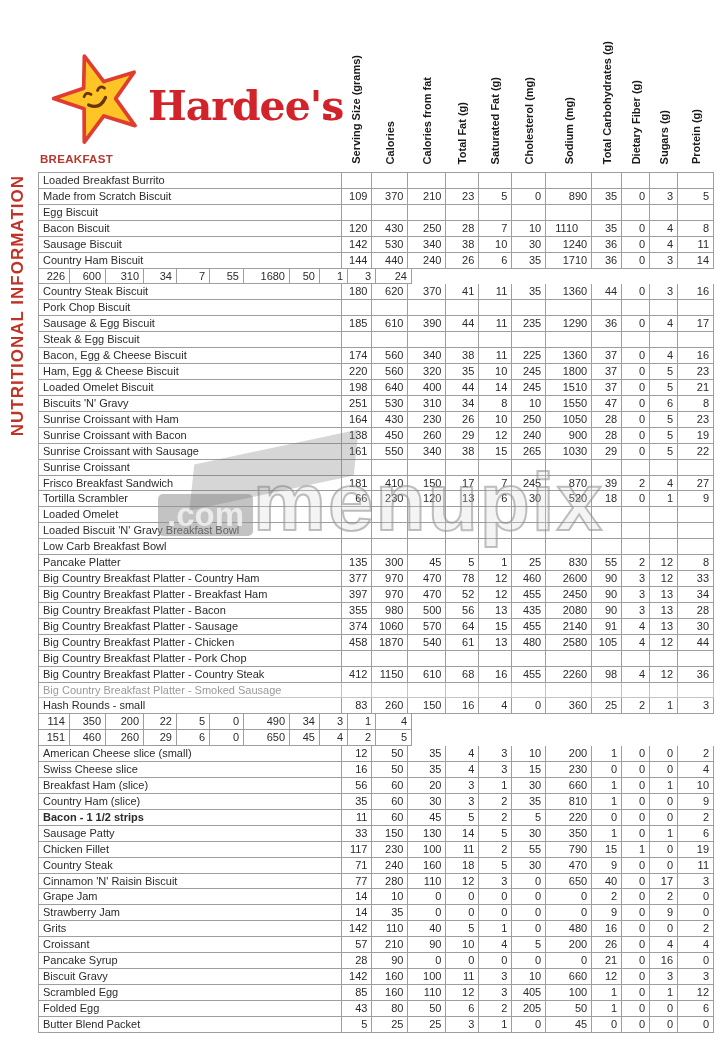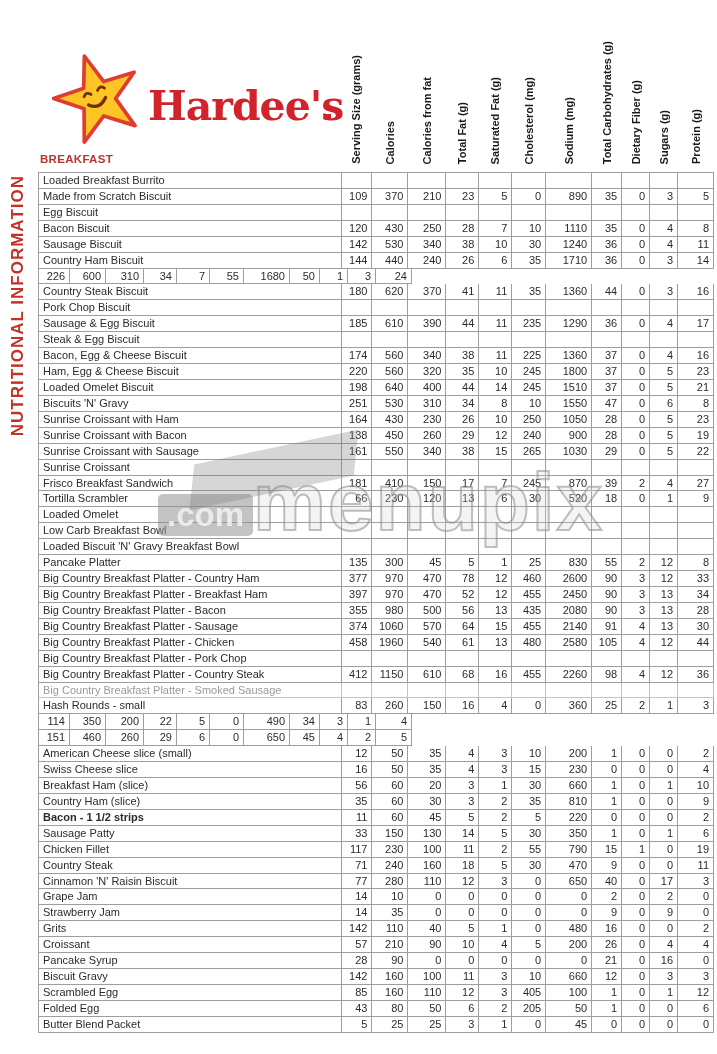--- a/index.html
+++ b/index.html
@@ -180,21 +180,21 @@
       <div class="cell num" style="width: 36px;"></div>
     </div>
     <div class="t-row">
       <div class="cell name" style="width: 303px;">Bacon Biscuit</div>
       <div class="cell num" style="width: 31px;">120</div>
       <div class="cell num" style="width: 36px;">430</div>
       <div class="cell num" style="width: 38px;">250</div>
       <div class="cell num" style="width: 33px;">28</div>
       <div class="cell num" style="width: 33px;">7</div>
       <div class="cell num" style="width: 34px;">10</div>
-      <div class="cell num" style="width: 46px;">1110</div>
+      <div class="cell num" style="width: 46px; text-align: center;">1110</div>
       <div class="cell num" style="width: 30px;">35</div>
       <div class="cell num" style="width: 28px;">0</div>
       <div class="cell num" style="width: 28px;">4</div>
       <div class="cell num" style="width: 36px;">8</div>
     </div>
     <div class="t-row">
       <div class="cell name" style="width: 303px;">Sausage Biscuit</div>
       <div class="cell num" style="width: 31px;">142</div>
       <div class="cell num" style="width: 36px;">530</div>
       <div class="cell num" style="width: 38px;">340</div>
@@ -438,35 +438,35 @@
       <div class="cell num" style="width: 33px;"></div>
       <div class="cell num" style="width: 33px;"></div>
       <div class="cell num" style="width: 34px;"></div>
       <div class="cell num" style="width: 46px;"></div>
       <div class="cell num" style="width: 30px;"></div>
       <div class="cell num" style="width: 28px;"></div>
       <div class="cell num" style="width: 28px;"></div>
       <div class="cell num" style="width: 36px;"></div>
     </div>
     <div class="t-row">
-      <div class="cell name" style="width: 303px;">Low Carb Breakfast Bowl</div>
+      <div class="cell name" style="width: 303px;">Loaded Biscuit 'N' Gravy Breakfast Bowl</div>
       <div class="cell num" style="width: 31px;"></div>
       <div class="cell num" style="width: 36px;"></div>
       <div class="cell num" style="width: 38px;"></div>
       <div class="cell num" style="width: 33px;"></div>
       <div class="cell num" style="width: 33px;"></div>
       <div class="cell num" style="width: 34px;"></div>
       <div class="cell num" style="width: 46px;"></div>
       <div class="cell num" style="width: 30px;"></div>
       <div class="cell num" style="width: 28px;"></div>
       <div class="cell num" style="width: 28px;"></div>
       <div class="cell num" style="width: 36px;"></div>
     </div>
     <div class="t-row">
-      <div class="cell name" style="width: 303px;">Loaded Biscuit 'N' Gravy Breakfast Bowl</div>
+      <div class="cell name" style="width: 303px;">Low Carb Breakfast Bowl</div>
       <div class="cell num" style="width: 31px;"></div>
       <div class="cell num" style="width: 36px;"></div>
       <div class="cell num" style="width: 38px;"></div>
       <div class="cell num" style="width: 33px;"></div>
       <div class="cell num" style="width: 33px;"></div>
       <div class="cell num" style="width: 34px;"></div>
       <div class="cell num" style="width: 46px;"></div>
       <div class="cell num" style="width: 30px;"></div>
       <div class="cell num" style="width: 28px;"></div>
       <div class="cell num" style="width: 28px;"></div>
@@ -538,21 +538,21 @@
       <div class="cell num" style="width: 34px;">455</div>
       <div class="cell num" style="width: 46px;">2140</div>
       <div class="cell num" style="width: 30px;">91</div>
       <div class="cell num" style="width: 28px;">4</div>
       <div class="cell num" style="width: 28px;">13</div>
       <div class="cell num" style="width: 36px;">30</div>
     </div>
     <div class="t-row">
       <div class="cell name" style="width: 303px;">Big Country Breakfast Platter - Chicken</div>
       <div class="cell num" style="width: 31px;">458</div>
-      <div class="cell num" style="width: 36px;">1960</div>
+      <div class="cell num" style="width: 36px;">1870</div>
       <div class="cell num" style="width: 38px;">540</div>
       <div class="cell num" style="width: 33px;">61</div>
       <div class="cell num" style="width: 33px;">13</div>
       <div class="cell num" style="width: 34px;">480</div>
       <div class="cell num" style="width: 46px;">2580</div>
       <div class="cell num" style="width: 30px;">105</div>
       <div class="cell num" style="width: 28px;">4</div>
       <div class="cell num" style="width: 28px;">12</div>
       <div class="cell num" style="width: 36px;">44</div>
     </div>

